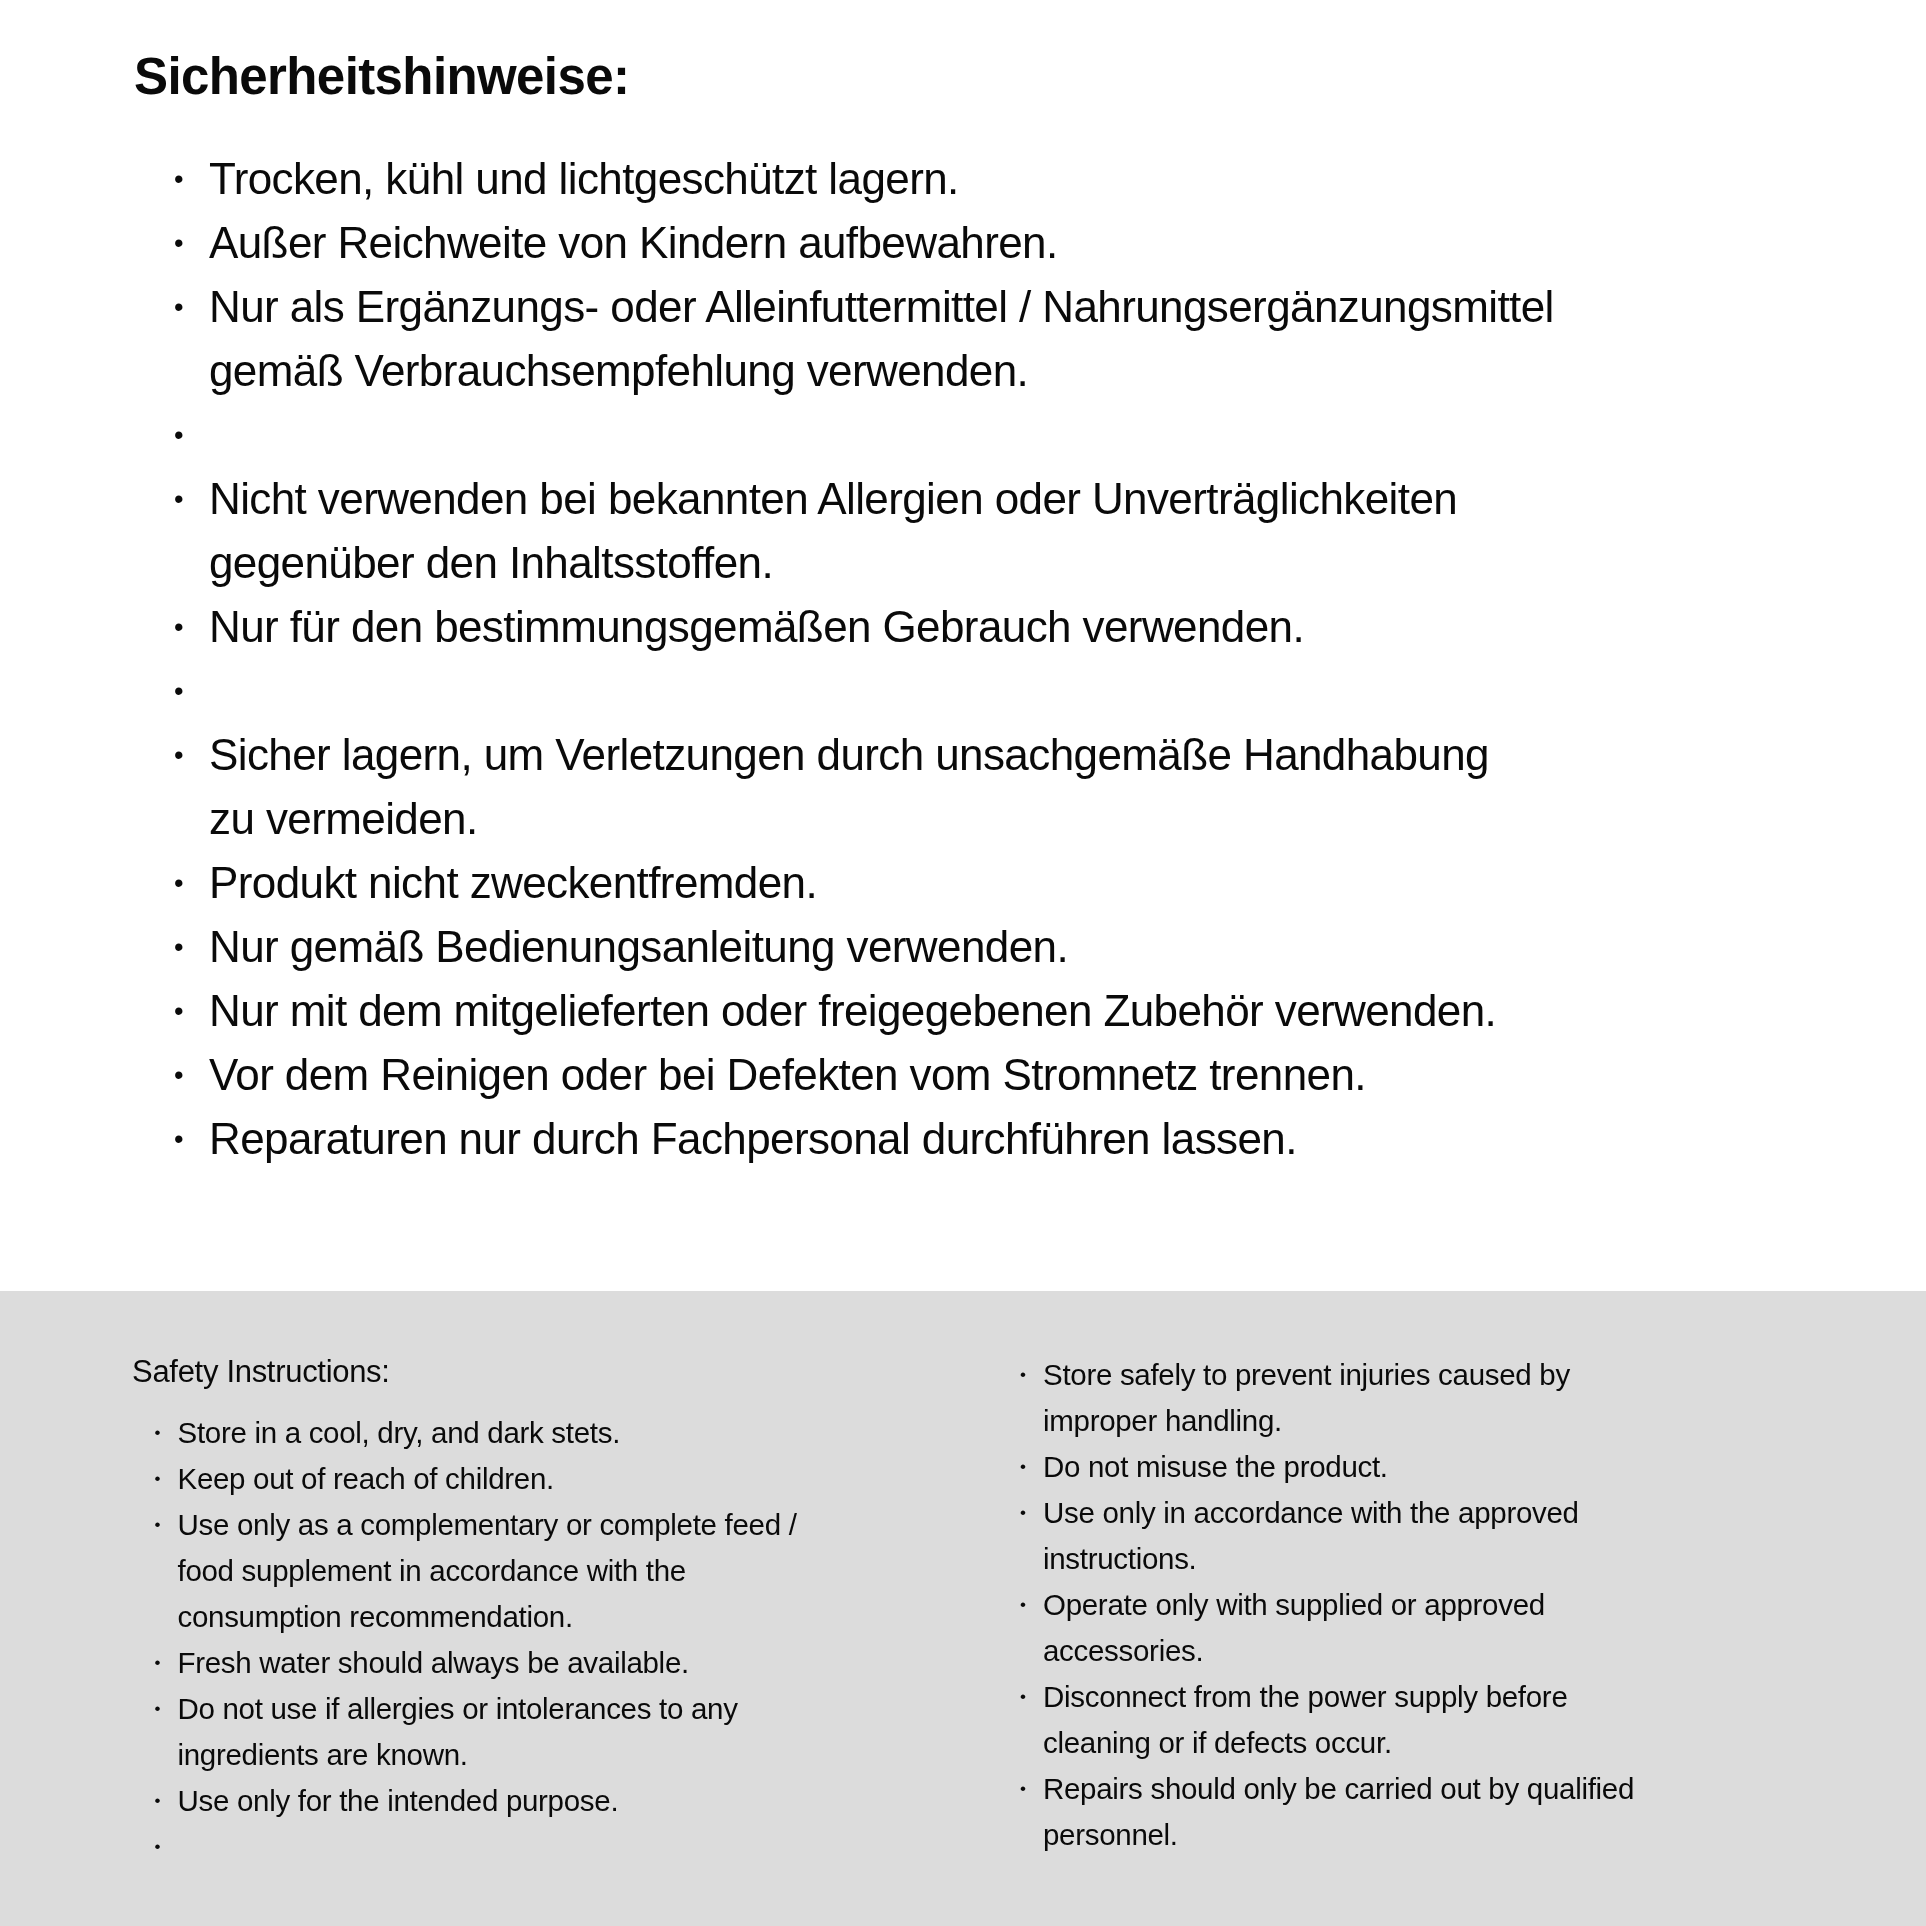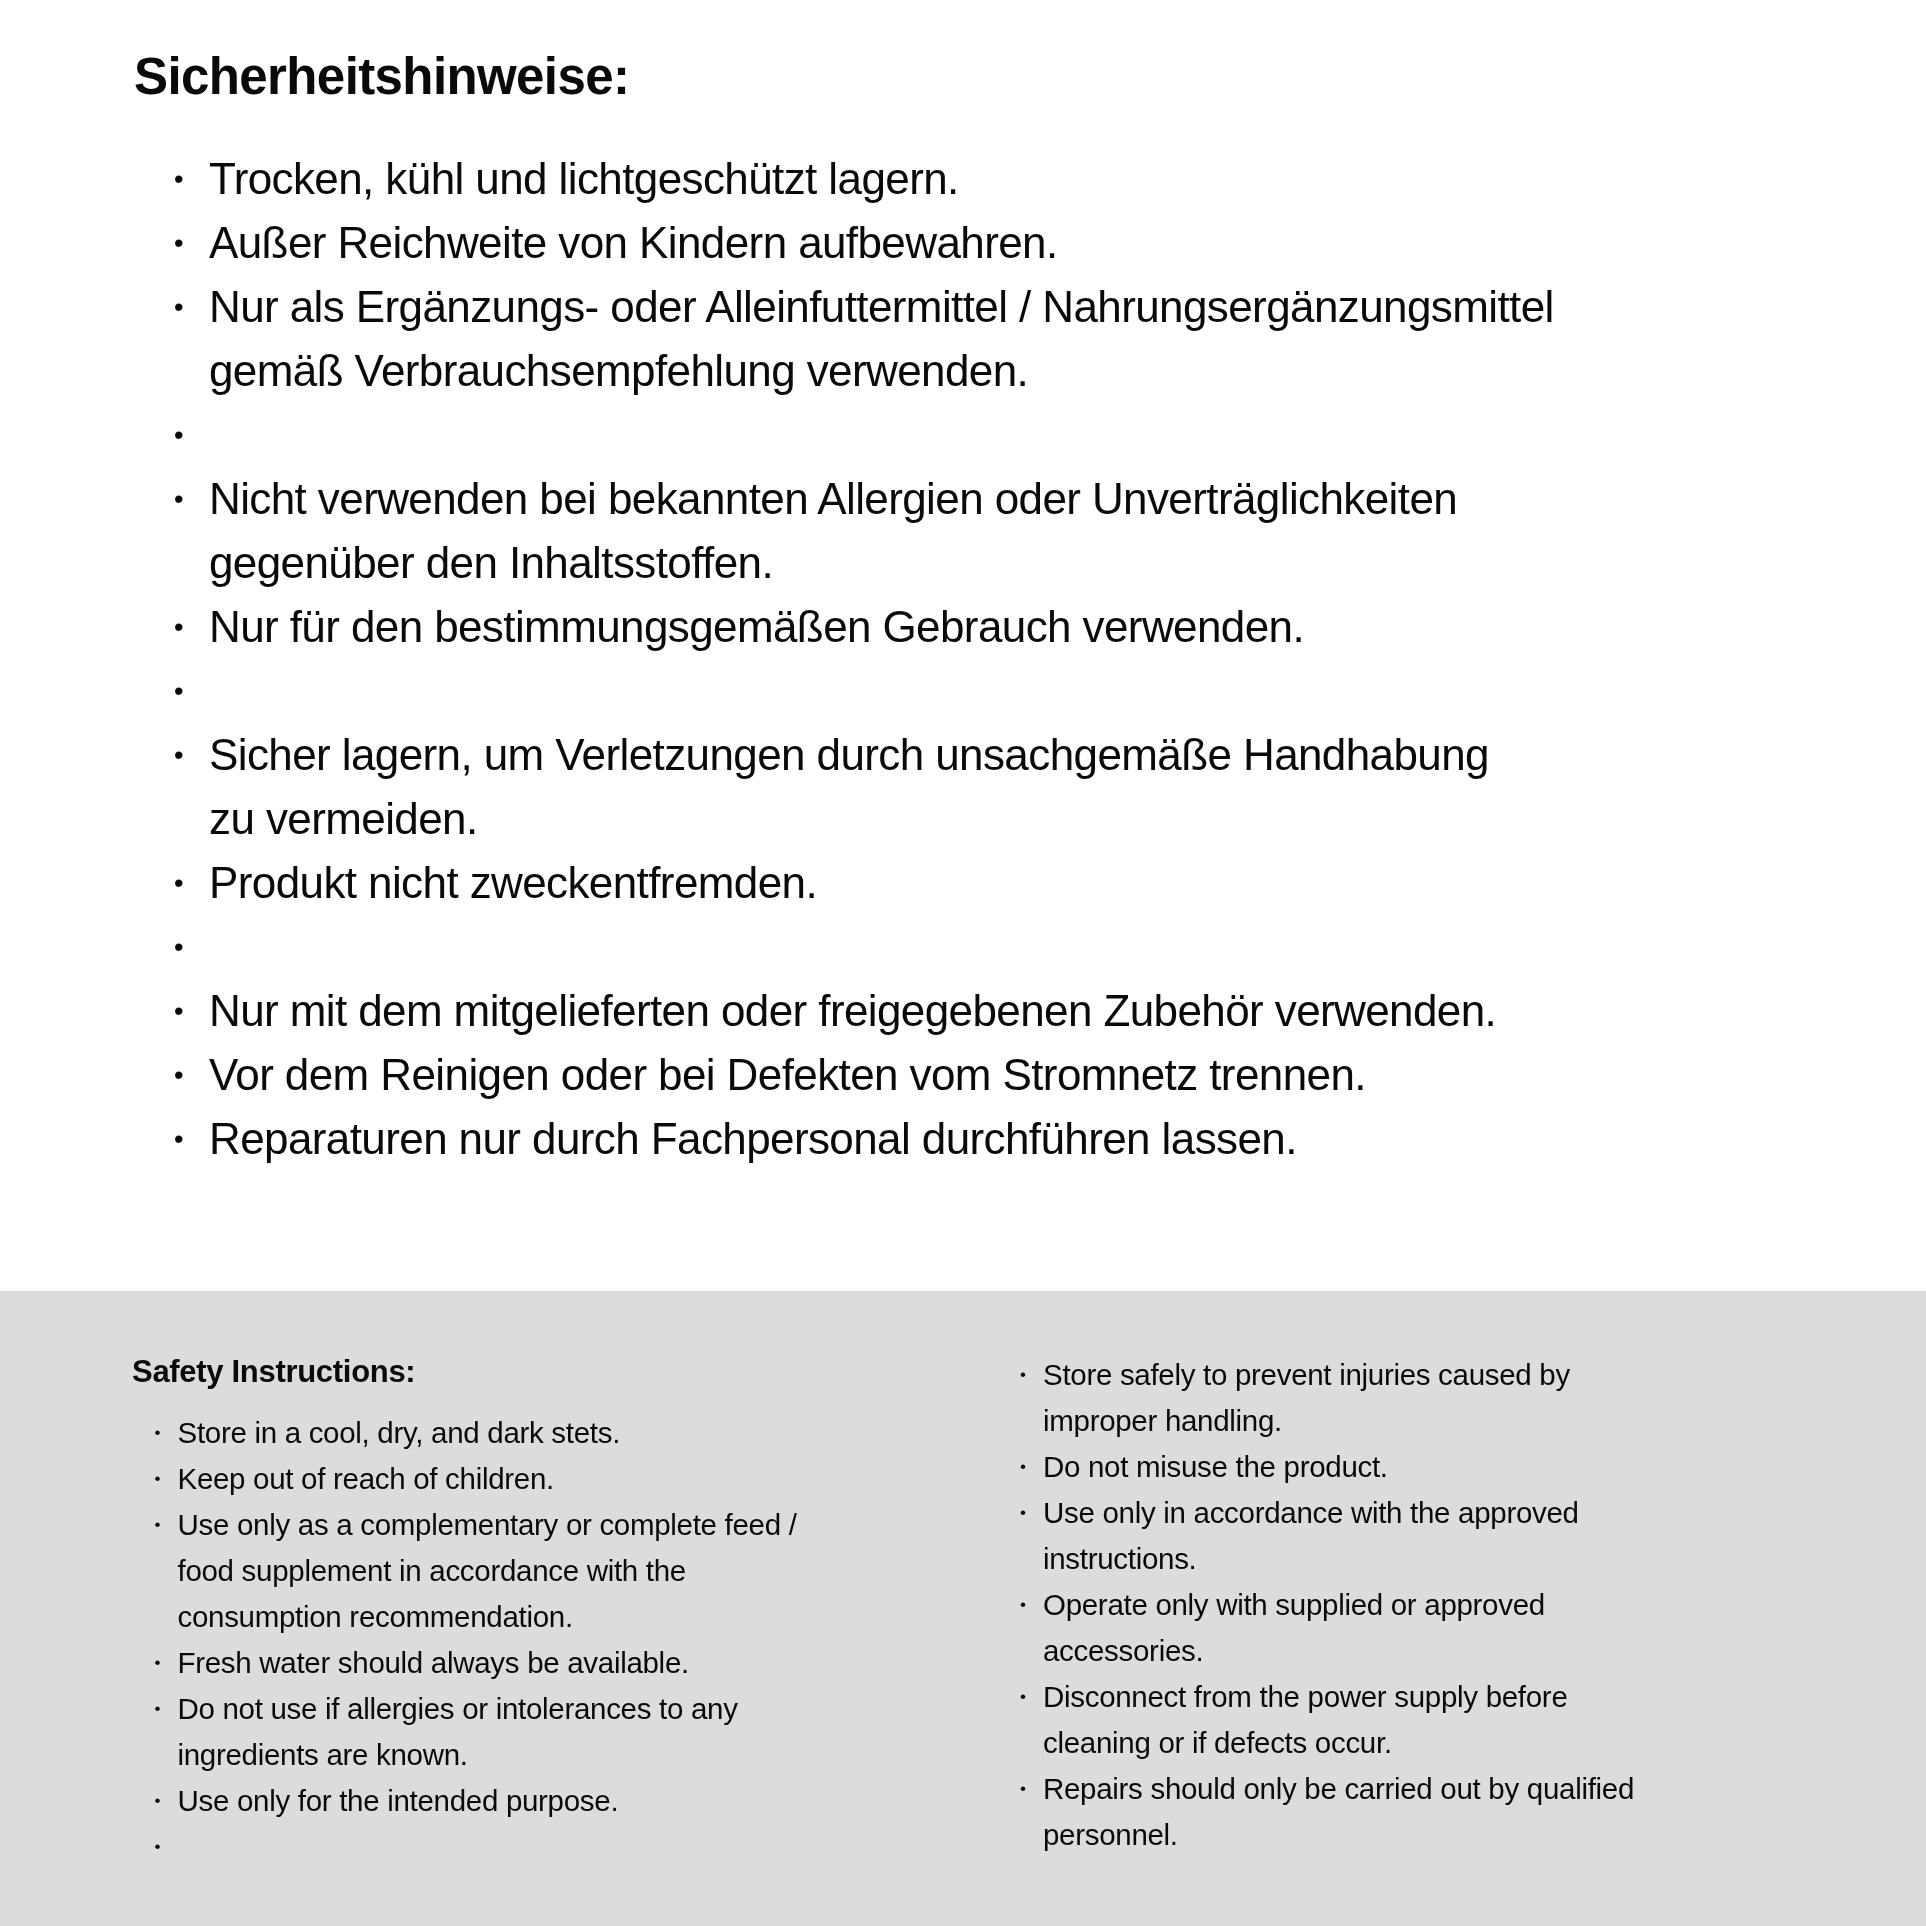--- a/index.html
+++ b/index.html
@@ -63,21 +63,21 @@
     padding: 61px 58px 0 132px;
     display: flex;
     align-items: flex-start;
   }
   .en-col-left { width: 841px; flex: 0 0 auto; }
   .en-col-right { margin-left: 47px; flex: 1 1 auto; }
   .en-heading {
     margin: 0 0 19px 0;
     font-size: 31px;
     line-height: 39px;
-    font-weight: 700;
+    font-weight: 400;
     letter-spacing: -0.3px;
     color: #0a0a0a;
   }
   .en-list {
     list-style: none;
     margin: 0 0 0 22.5px;
     padding: 0;
   }
   .en-col-right .en-list { margin-left: 0; }
   .en-list li {
@@ -134,20 +134,21 @@
           <span class="dot">•</span>
           <span class="bullet-text">Sicher lagern, um Verletzungen durch unsachgemäße Handhabung
 zu vermeiden.</span>
         </li>
       <li>
           <span class="dot">•</span>
           <span class="bullet-text">Produkt nicht zweckentfremden.</span>
         </li>
       <li>
           <span class="dot">•</span>
+          <span class="bullet-text">Nur gemäß Bedienungsanleitung verwenden.</span>
         </li>
       <li>
           <span class="dot">•</span>
           <span class="bullet-text">Nur mit dem mitgelieferten oder freigegebenen Zubehör verwenden.</span>
         </li>
       <li>
           <span class="dot">•</span>
           <span class="bullet-text">Vor dem Reinigen oder bei Defekten vom Stromnetz trennen.</span>
         </li>
       <li>

